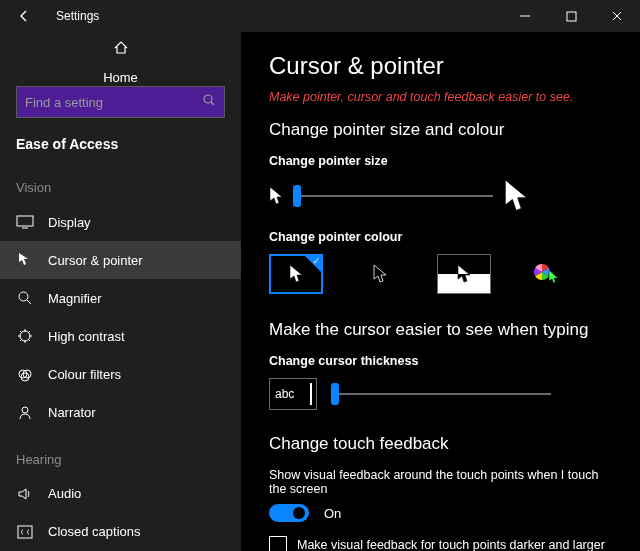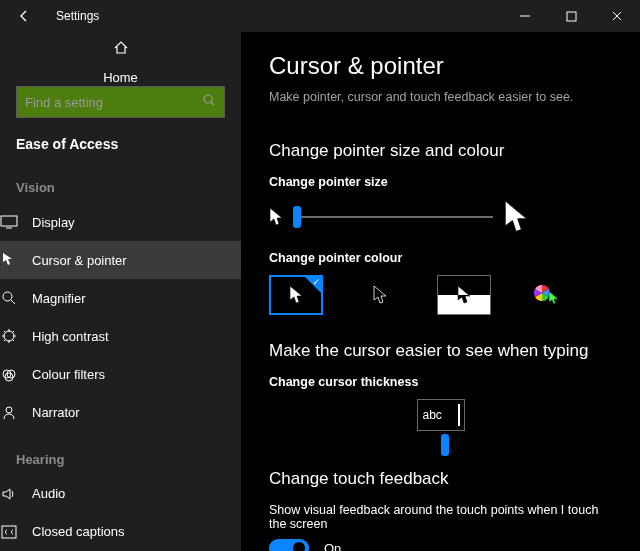--- a/index.html
+++ b/index.html
@@ -8,43 +8,43 @@
   .titlebar { height: 32px; background: #1f1f1f; display: flex; align-items: center; color: #fff; }
   .title-back { width: 48px; display:flex; align-items:center; justify-content:center; }
   .title-text { font-size: 12px; flex: 0 0 auto; margin-left: 8px; }
   .title-spacer { flex: 1; }
   .title-btn { width: 46px; height: 32px; display:flex; align-items:center; justify-content:center; color:#fff; }
   .title-btn svg { stroke: #fff; }
   .body { flex: 1; display: flex; min-height: 0; }
   .sidebar { width: 241px; background: #1f1f1f; color: #fff; display:flex; flex-direction:column; }
   .sb-top { padding: 8px 16px 0 16px; }
   .sb-home { display:flex; align-items:center; height: 36px; gap: 14px; font-size: 13px; flex-direction: column; }
-  .searchbox { margin-top: 10px; height: 32px; border: 1px solid #5a5a5a; background: #4d7c0f; display:flex; align-items:center; padding: 0 8px; }
+  .searchbox { margin-top: 10px; height: 32px; border: 1px solid #5a5a5a; background: #4c1d95; display:flex; align-items:center; padding: 0 8px; }
   .searchbox input { flex:1; background:transparent; border:none; outline:none; color:#fff; font-size: 13px; }
   .searchbox input::placeholder { color: #9a9a9a; }
   .sb-section-title { padding: 18px 20px 8px 16px; font-size: 14px; font-weight: 600; }
-  .sb-group-label { padding: 20px 16px 8px 16px; font-size: 13px; color: #8a8a8a; font-weight: bold; }
-  .sb-item { display:flex; align-items:center; height: 40px; padding: 0 0; gap: 14px; font-size: 13px; cursor: default; }
+  .sb-group-label { padding: 20px 16px 8px 16px; font-size: 13px; color: #8a8a8a; }
+  .sb-item { display:flex; align-items:center; height: 40px; padding: 0 16px; gap: 14px; font-size: 13px; cursor: default; }
   .sb-item.selected { background: #3a3a3a; }
   .sb-icon { width: 18px; height: 18px; display:flex; align-items:center; justify-content:center; }
   .main { flex: 1; background: #000; color: #fff; padding: 20px 28px 0 28px; overflow: hidden; }
   .page-title { font-size: 24px; font-weight: 400; margin-bottom: 10px; }
-  .page-sub { font-size: 12.5px; color: #a3a3a3; margin-bottom: 37px; }
+  .page-sub { font-size: 12.5px; color: #ef4444; margin-bottom: 16px; font-style: italic; }
   .section-title { font-size: 17px; font-weight: 400; margin-bottom: 14px; }
   .field-label { font-size: 12.5px; margin-bottom: 10px; font-weight: bold; }
   .size-row { display:flex; align-items:center; gap: 10px; margin-bottom: 16px; }
   .slider { flex: 1; position: relative; height: 24px; display:flex; align-items:center; }
   .slider-track { position:absolute; left:0; right:0; height:2px; background:#6a6a6a; }
   .slider-thumb { position:absolute; width:8px; height:22px; background:#0a84ff; border-radius:3px; }
   .color-row { display:flex; align-items:center; gap: 30px; margin-bottom: 26px; }
   .color-opt { width: 54px; height: 40px; border: 1px solid transparent; display:flex; align-items:center; justify-content:center; position:relative; }
   .color-opt.selected { border: 2px solid #0a84ff; }
   .selmark { position:absolute; top:0; right:0; width:0; height:0; border-top: 16px solid #0a84ff; border-left: 16px solid transparent; }
   .selmark::after { content:"✓"; position:absolute; top:-16px; right:1px; font-size:9px; color:#fff; }
-  .thickness-row { display:flex; align-items:center; gap: 14px; margin-bottom: 24px; flex-direction: column; }
+  .thickness-row { display:flex; align-items:center; gap: 14px; margin-bottom: 24px; }
   .thickbox { width: 48px; height: 32px; border:1px solid #6a6a6a; display:flex; align-items:center; font-size:12px; padding-left:5px; position:relative; }
   .thickbox .caret { position:absolute; right:4px; top:4px; bottom:4px; width:2px; background:#fff; }
   .toggle-row { display:flex; align-items:center; gap: 15px; margin: 8px 0 14px 0; font-size: 13px; }
   .toggle { width: 40px; height: 18px; background: #0a84ff; border-radius: 10px; position:relative; }
   .toggle .knob { position:absolute; width:12px; height:12px; background:#000; border-radius:50%; top:3px; right:4px; }
   .check-row { display:flex; align-items:center; gap: 10px; font-size: 12.5px; }
   .checkbox { width:18px; height:18px; border:1.5px solid #fff; }
   .small-label { font-size: 12.5px; margin-bottom: 6px; }
   .cursor-svg { display:block; }
 </style>

